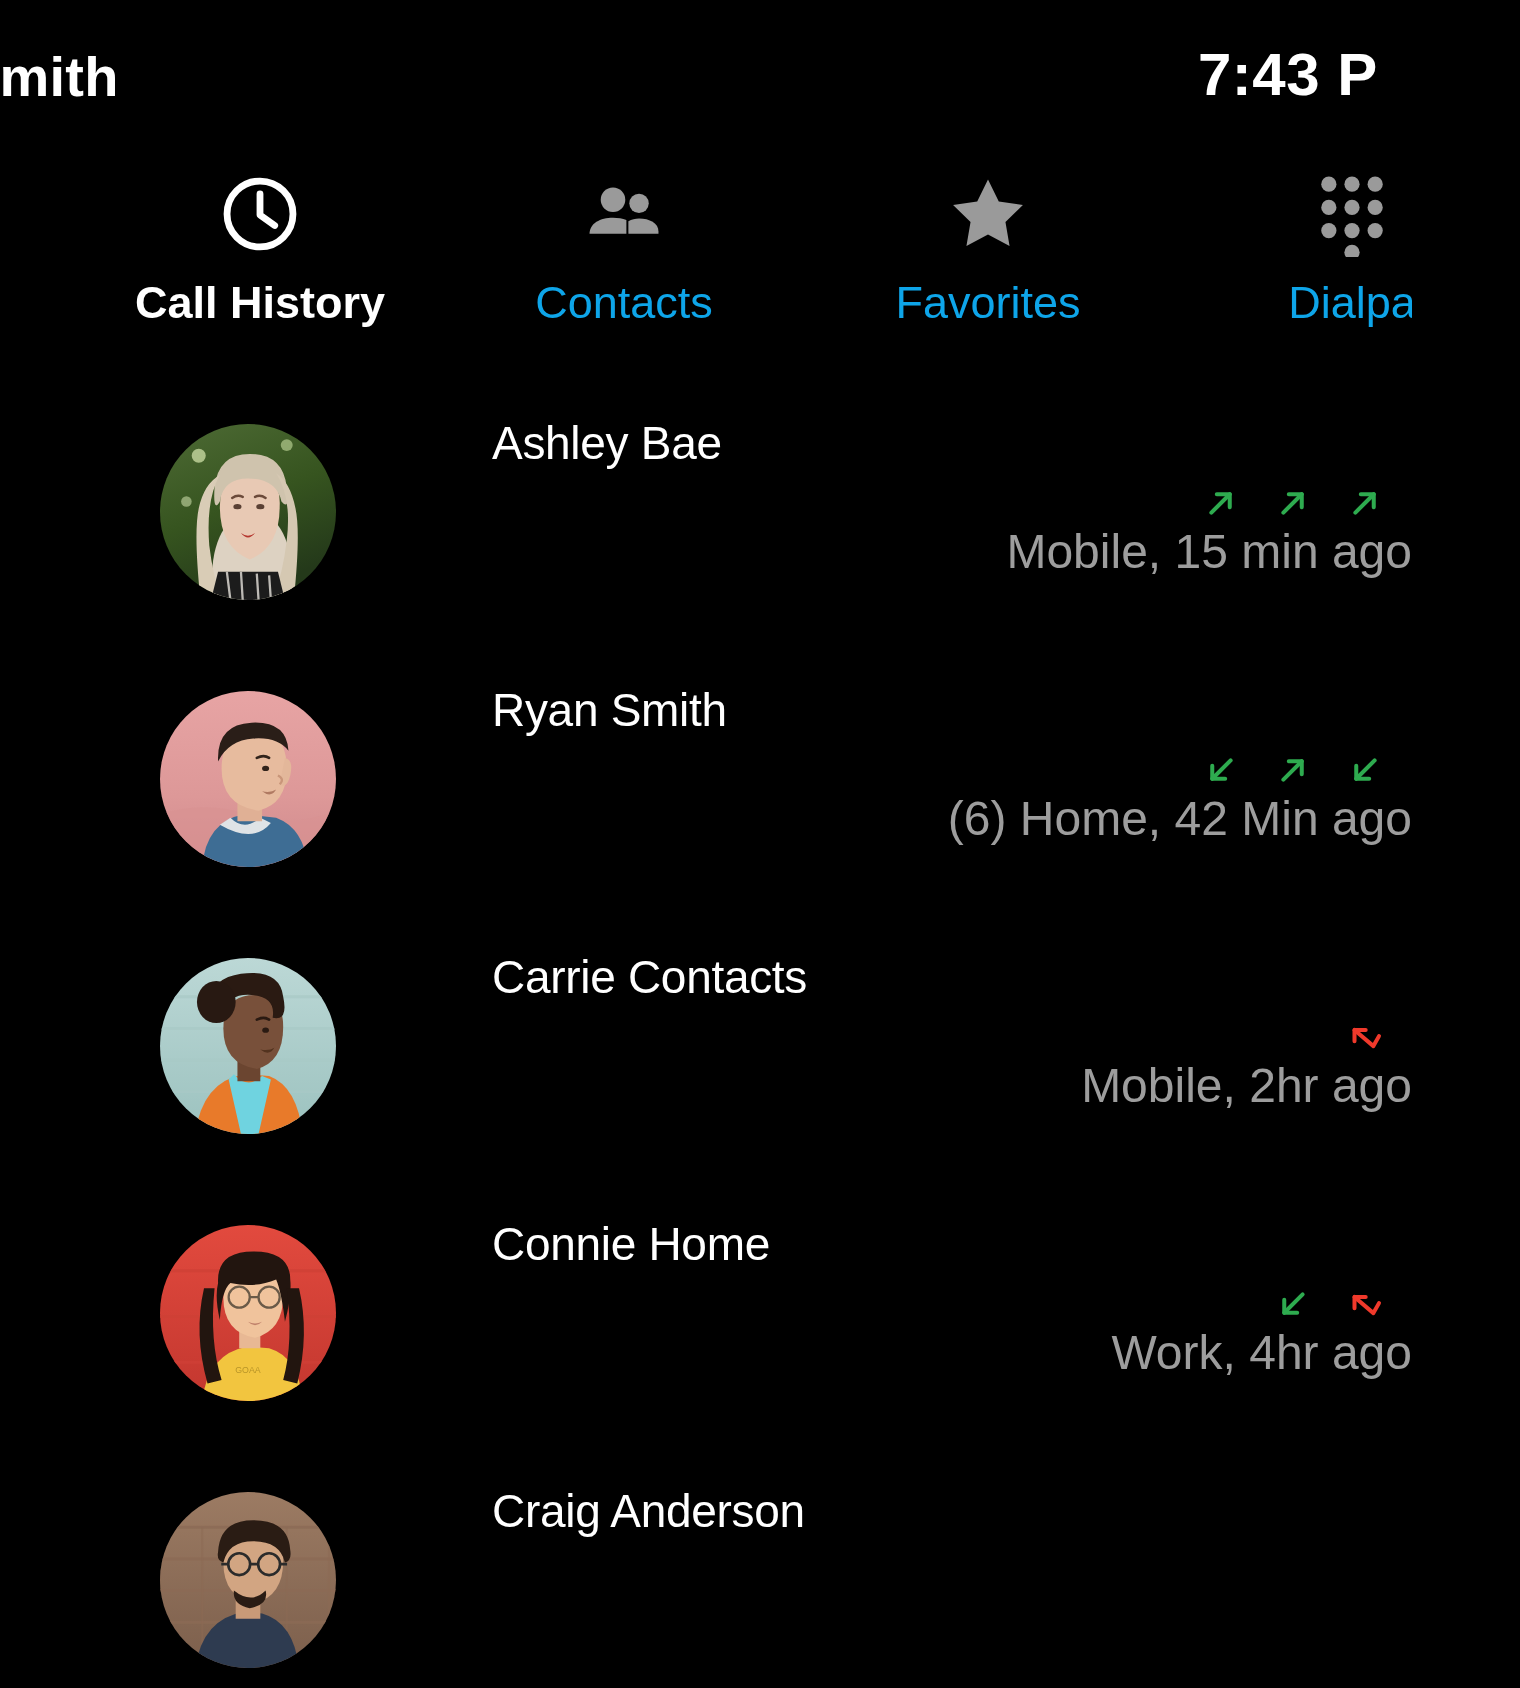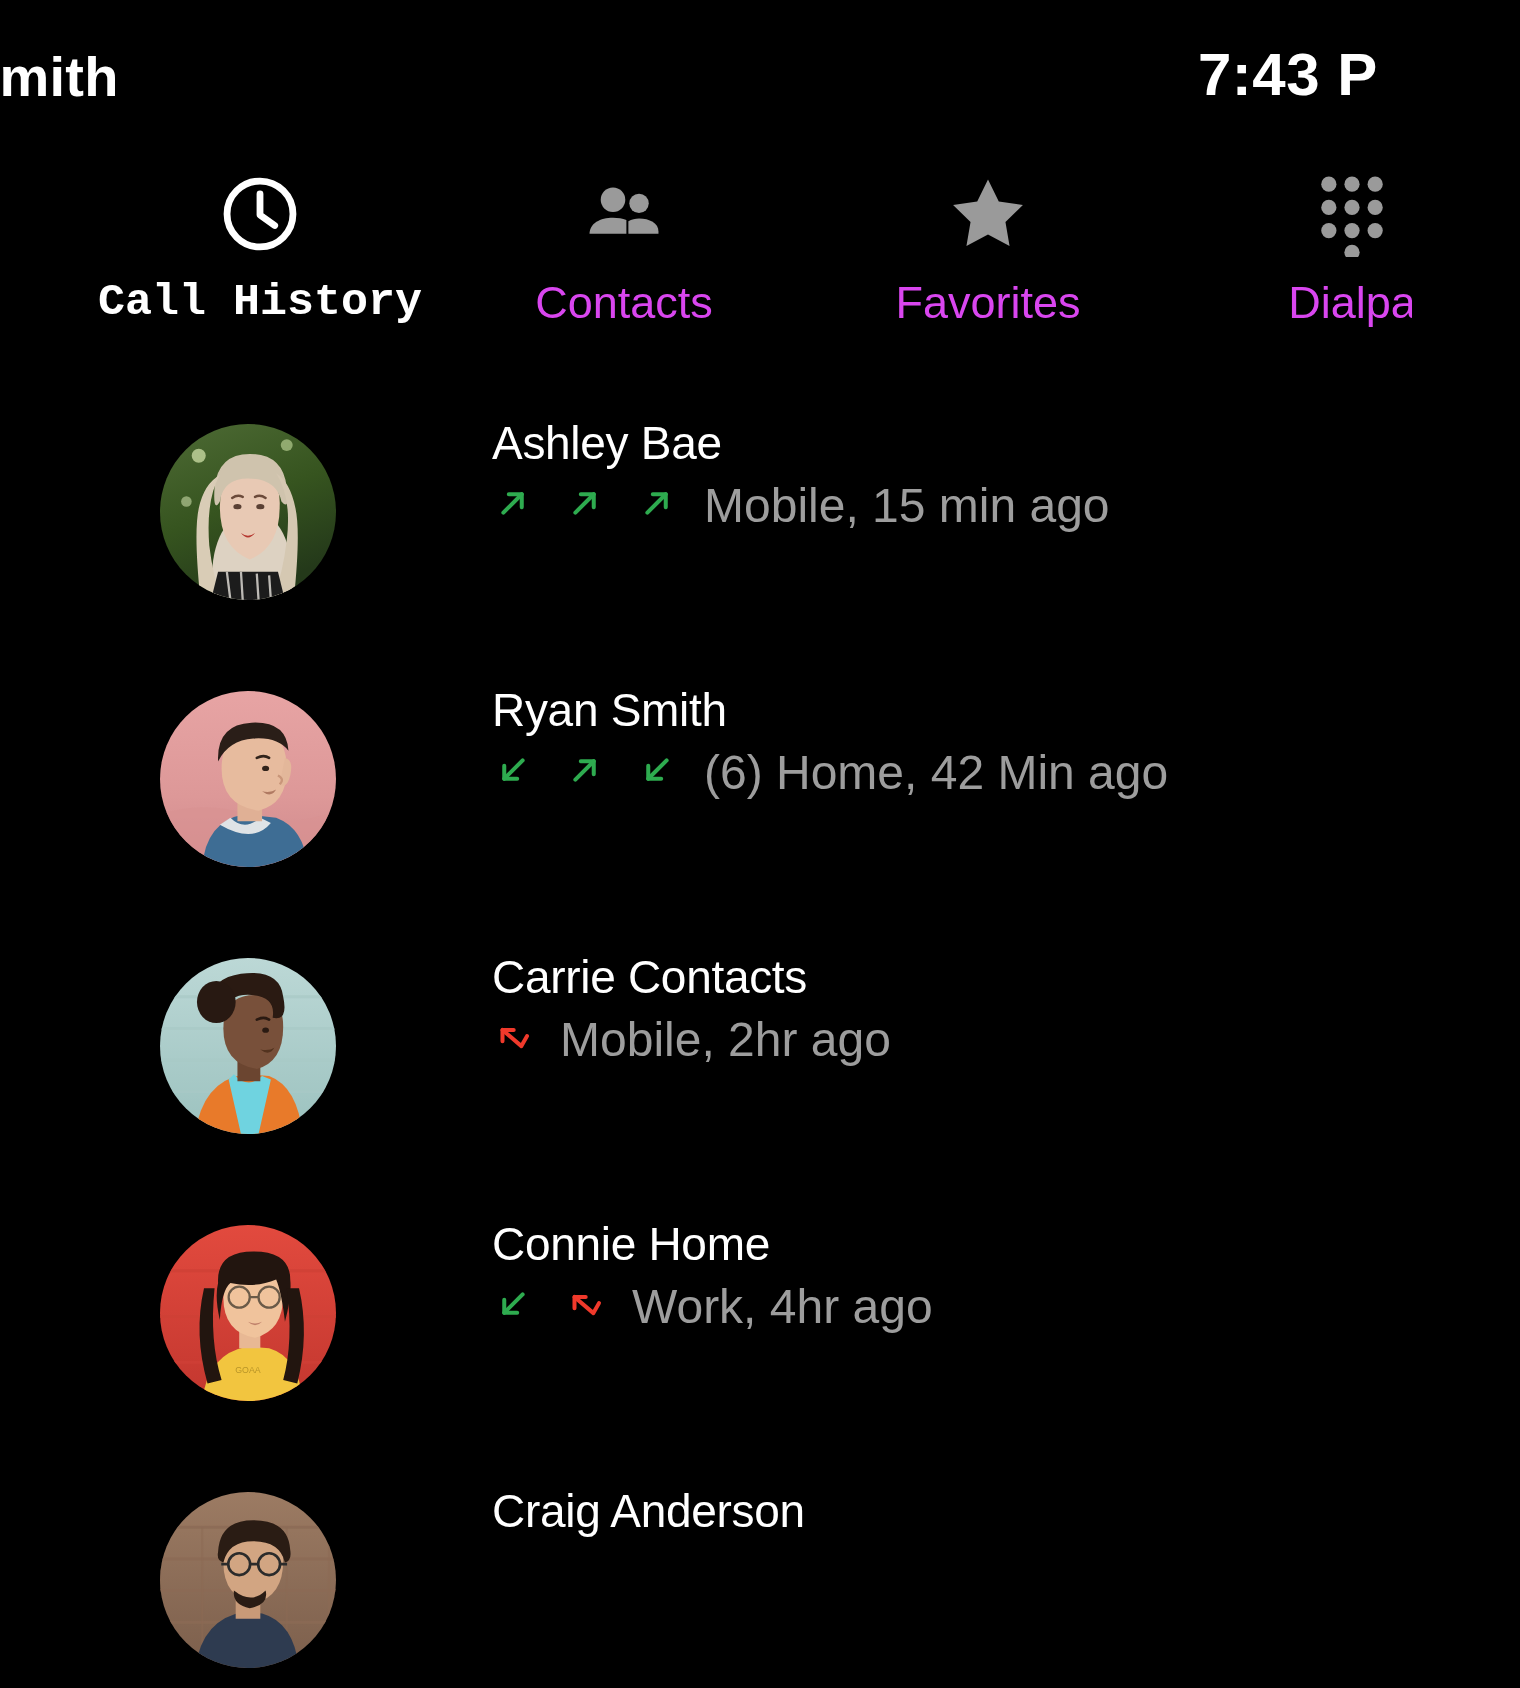--- a/index.html
+++ b/index.html
@@ -74,28 +74,27 @@
   .tab-icon {
     height: 92px;
     display: flex;
     align-items: center;
     justify-content: center;
     margin-top: 8px;
   }
   .tab-label {
     margin-top: 20px;
     font-size: 45px;
-    color: #d946ef;
+    color: #0ea5e9;
     white-space: nowrap;
     line-height: 1;
   }
   .tab.active .tab-label {
     color: #ffffff;
     font-weight: bold;
-    font-family: Liberation Mono, monospace;
   }
 
   
   .call-list {
     position: absolute;
     left: 0;
     top: 400px;
     width: 1412px;
   }
   .call-row {
@@ -123,22 +122,23 @@
   .row-name {
     font-size: 46px;
     color: #ffffff;
     line-height: 1.12;
     white-space: nowrap;
     letter-spacing: -0.3px;
   }
   .row-sub {
     margin-top: 12px;
     display: flex;
-    align-items: flex-start;
-    white-space: nowrap;
+    align-items: flex-end;
+    white-space: nowrap;
+    flex-direction: column;
   }
   .row-sub-arrows {
     display: flex;
     align-items: center;
     gap: 30px;
     margin-right: 26px;
   }
   .arrow-glyph { display: block; }
   .row-sub-text {
     font-size: 48px;

